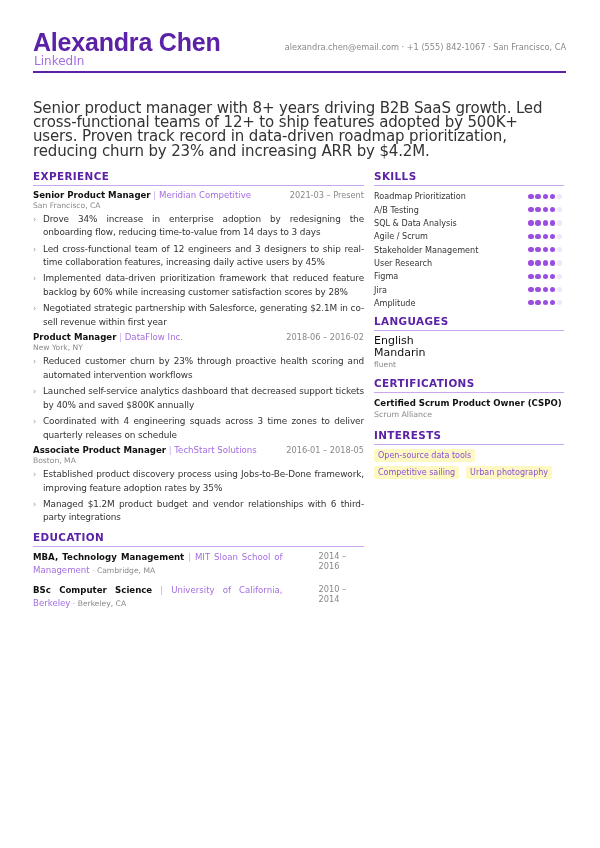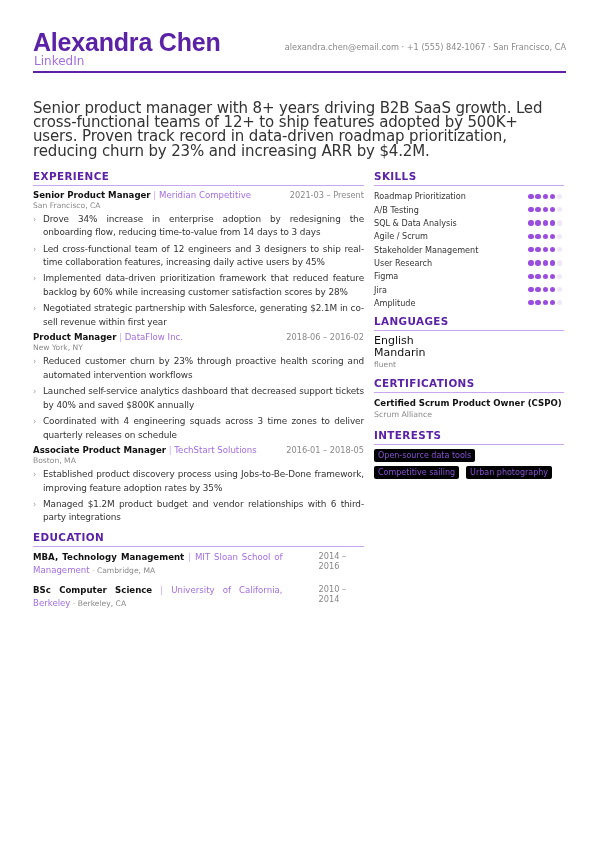--- a/index.html
+++ b/index.html
@@ -35,21 +35,21 @@
     .edu-loc { font-size: 7.6px; color: #888; }
     .skill { display: flex; justify-content: space-between; align-items: center; height: 13.3px; font-size: 8.1px; color: #333; }
     .dots { display: flex; gap: 1.8px; margin-right: 2px; }
     .dot { width: 5.3px; height: 5.3px; border-radius: 50%; background: #9b4de0; }
     .dot.off { background: #efe6fa; }
     .lang-name { font-weight: normal; font-size: 11px; color: #111; line-height: 12px; }
     .lang-level { font-size: 7.6px; color: #888; line-height: 12px; margin-bottom: 2px; }
     .cert-name { font-weight: bold; font-size: 8.6px; color: #111; line-height: 12px; }
     .cert-sub { font-size: 7.8px; color: #888; line-height: 12px; }
     .tags { display: flex; flex-wrap: wrap; gap: 4px 7px; margin-top: 1px; }
-    .tag { font-size: 8px; color: #8a4fd6; background: #000000; padding: 1px 4px; line-height: 11px; border-radius: 2px; }
+    .tag { font-size: 8px; color: #8a4fd6; background: #fef9c3; padding: 1px 4px; line-height: 11px; border-radius: 2px; }
   </style>
 </head>
 <body>
 
 <div class="page">
   <div class="header">
     <div class="name">Alexandra Chen</div>
     <div class="linkedin">LinkedIn</div>
     <div class="contact">alexandra.chen@email.com · +1 (555) 842-1067 · San Francisco, CA</div>
   </div>

